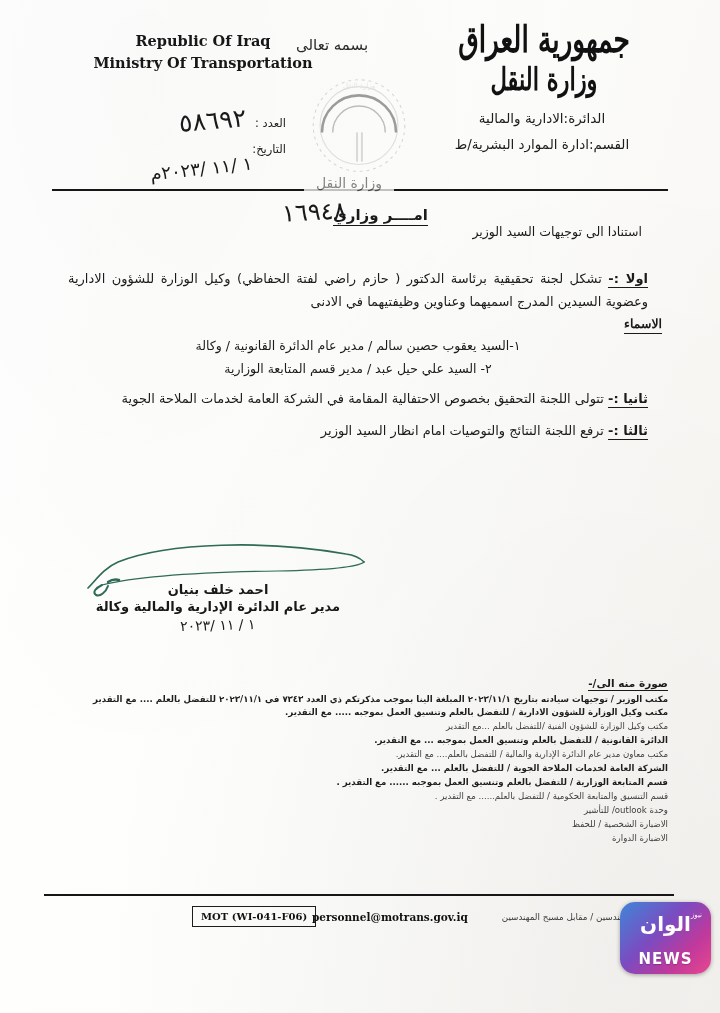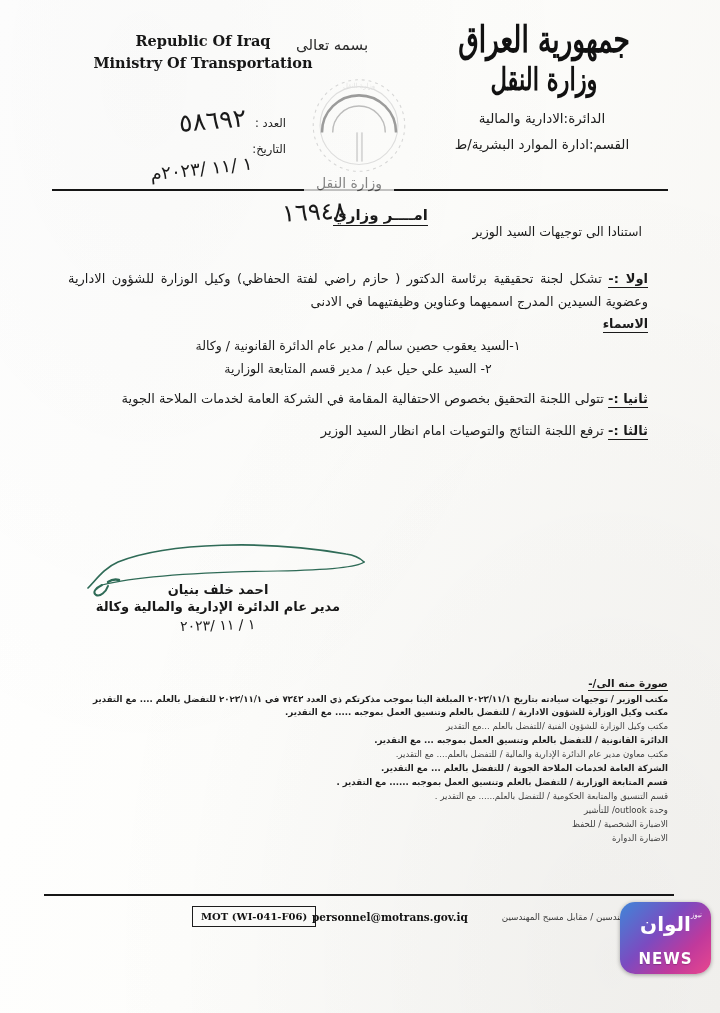--- a/index.html
+++ b/index.html
@@ -181,26 +181,27 @@
     text-align: justify;
   }
   .clause .kw {
     font-weight: bold;
     border-bottom: 1.4px solid #1a1a1a;
     padding-bottom: 0.5px;
   }
   .c1 { right: 72px; top: 268px; width: 580px; }
   .names-head {
     position: absolute;
-    right: 72px;
+    right: 58px;
     top: 316px;
     font-size: 12.5px;
     font-weight: bold;
     border-bottom: 1.3px solid #1a1a1a;
     padding-bottom: 0.5px;
+    font-family: Liberation Serif, serif;
   }
   .names-list {
     position: absolute;
     right: 72px;
     top: 334px;
     width: 580px;
     font-size: 12.5px;
     line-height: 1.85;
     text-align: center;
   }

